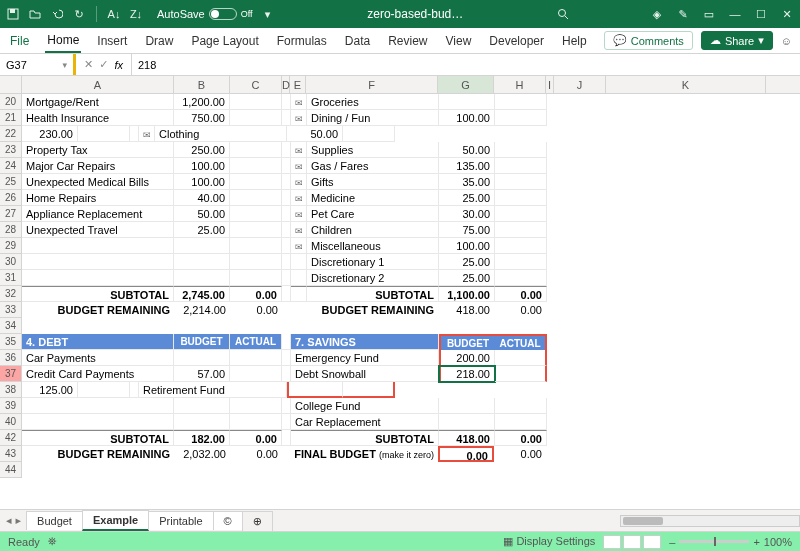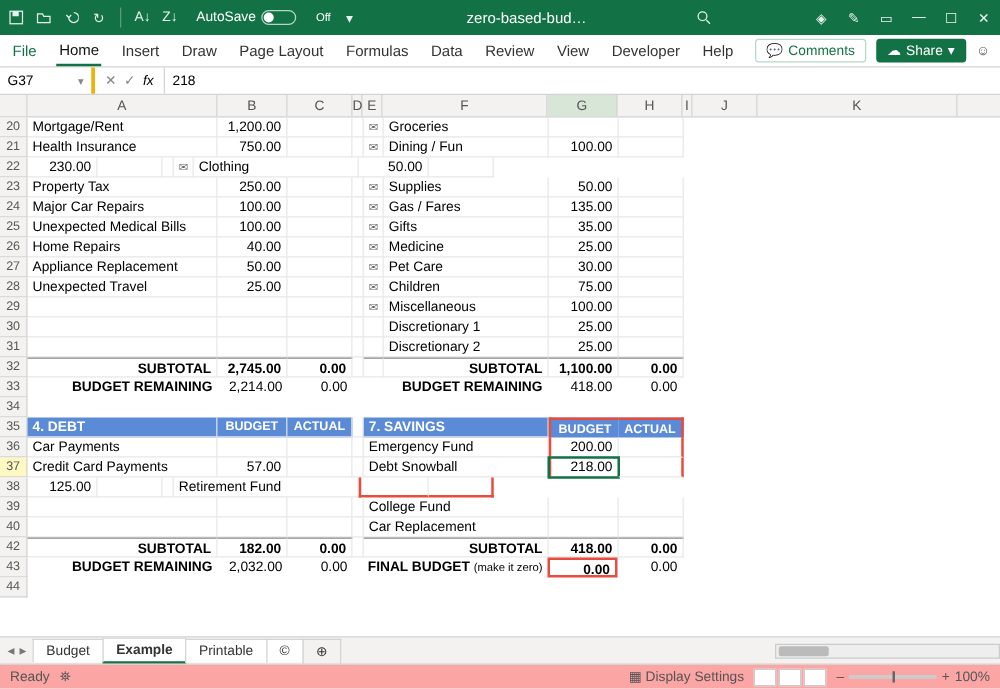--- a/index.html
+++ b/index.html
@@ -34,29 +34,29 @@
 .rh{width:22px;background:#f3f2f1;border-right:1px solid #d4d4d4;border-bottom:1px solid #d4d4d4;text-align:center;font-size:10px;color:#555;line-height:16px;}
 .cell{border-right:1px solid #e8e8e8;border-bottom:1px solid #e8e8e8;padding:0 4px;font-size:11px;line-height:16px;white-space:nowrap;overflow:hidden;}
 .r{text-align:right;}
 .b{font-weight:bold;}
 .hdr{background:#5b8bd6;color:#fff;font-weight:bold;}
 .hdr-sm{background:#5b8bd6;color:#fff;font-size:10px;text-align:center;font-weight:bold;}
 .noborder .cell{border-right:none;border-bottom:none;}
 .sub-t{border-top:1px solid #888;}
 .env{display:inline-block;width:10px;font-size:9px;color:#666;margin-right:2px;}
 .redbox{border:2px solid #e74c3c !important;}
-.selrow .rh{background:#fef9c3;}
+.selrow .rh{background:#fca5a5;}
 .selcol{background:#d8e6d8;}
 .sheet-tabs{position:absolute;bottom:20px;left:0;right:0;height:22px;display:flex;align-items:center;border-top:1px solid #d4d4d4;background:#f3f2f1;font-size:11px;}
 .sheet-tabs .nav{display:flex;gap:4px;padding:0 6px;color:#777;}
 .sheet-tab{padding:3px 10px;border:1px solid #d4d4d4;border-bottom:none;background:#fff;margin-left:-1px;color:#333;}
 .sheet-tab.active{font-weight:bold;border-bottom:2px solid #127245;background:#fff;}
 .hscroll{margin-left:auto;width:180px;height:12px;background:#eee;position:relative;border:1px solid #ccc;}
 .hscroll .thumb{position:absolute;left:2px;top:1px;width:40px;height:8px;background:#bbb;border-radius:2px;}
-.status{position:absolute;bottom:0;left:0;right:0;height:20px;background:#fca5a5;border-top:1px solid #d4d4d4;display:flex;align-items:center;padding:0 8px;font-size:11px;color:#555;}
+.status{position:absolute;bottom:0;left:0;right:0;height:20px;background:#86efac;border-top:1px solid #d4d4d4;display:flex;align-items:center;padding:0 8px;font-size:11px;color:#555;}
 .status .right{margin-left:auto;display:flex;align-items:center;gap:8px;}
 .viewbtns{display:flex;gap:2px;}
 .viewbtn{width:18px;height:14px;border:1px solid #ccc;background:#fff;}
 .zoom{display:flex;align-items:center;gap:4px;}
 .zoom .track{width:70px;height:3px;background:#ccc;position:relative;}
 .zoom .track::after{content:"";position:absolute;left:35px;top:-3px;width:2px;height:9px;background:#666;}
 svg{display:block;}
 </style>
 </head>
 <body>
@@ -80,21 +80,21 @@
           <path d="M2 4l2 2 2-2" fill="none" stroke="#fff"></path>
         </svg>
       </span>
     <span class="ic">↻</span>
     <span class="sep"></span>
     <span class="ic">A↓</span>
     <span class="ic">Z↓</span>
     <div class="autosave">
       <span>AutoSave</span>
       <span class="toggle"></span>
-      <span style="font-size:9px;margin-left:12px;">Off</span>
+      <span style="font-size:9px;">Off</span>
     </div>
     <span class="ic">▾</span>
   </div>
   <div class="doc-title">zero-based-bud…</div>
   <span class="ic" style="margin-right:80px;">
       <svg width="12" height="12">
         <circle cx="5" cy="5" r="3.5" fill="none" stroke="#fff"></circle>
         <line x1="8" y1="8" x2="11" y2="11" stroke="#fff"></line>
       </svg>
     </span>

